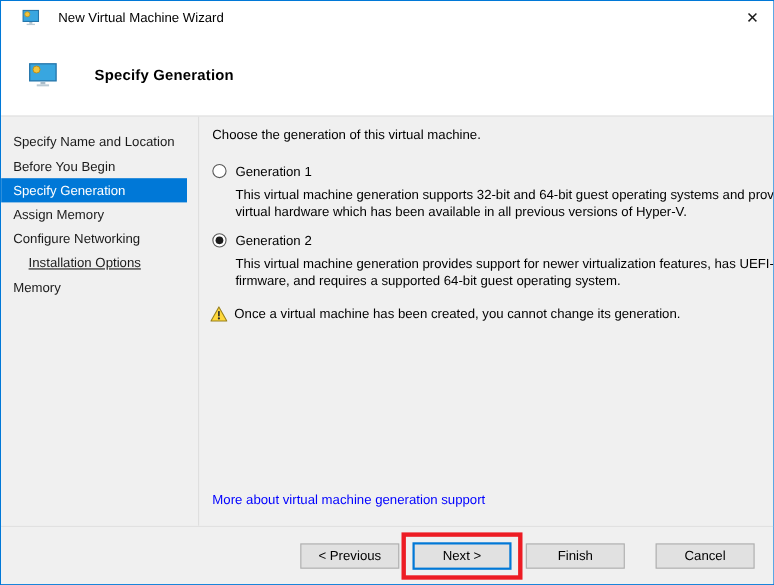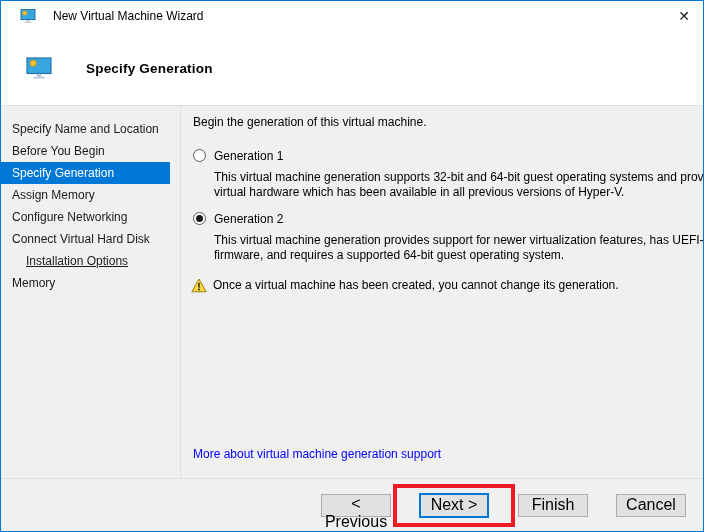--- a/index.html
+++ b/index.html
@@ -43,23 +43,23 @@
   .desc-line { display:block; white-space:nowrap; }
 
   .warning-row { display:flex; align-items:flex-start; margin-top:4px; }
   .warning-icon { width:16px; height:15px; margin:0 6px 0 -2px; flex:0 0 auto; }
   .warning-text { line-height:15px; }
 
   .gen-link { margin-top:auto; align-self:flex-start; color:#0000ff; cursor:pointer; }
 
   
   .footer { height:53px; flex:0 0 auto; background:#f0f0f0; border-top:1px solid #dfdfdf; display:flex; align-items:center; justify-content:flex-end; padding-right:17px; }
-  .btn { width:70px; height:23px; background:#e1e1e1; border:1px solid #adadad; font-family:inherit; font-size:16px; color:#000; padding:0; }
+  .btn { width:90px; height:23px; background:#e1e1e1; border:1px solid #adadad; font-family:inherit; font-size:12px; color:#000; padding:0; }
   .btn-prev { margin-right:2px; }
-  .annotation-box { border:4px solid #ed1c24; padding:5px 22px; margin-right:3px; display:flex; align-items:flex-end; }
+  .annotation-box { border:4px solid #ed1c24; padding:5px 6px; margin-right:3px; display:flex; align-items:flex-end; }
   .btn-next { border:2px solid #0078d7; height:25px; }
   .btn-finish { margin-right:28px; }
 </style>
 </head>
 <body>
 
 <div class="window">
 
   <div class="titlebar">
     <span class="app-icon">
@@ -87,27 +87,26 @@
   </div>
 
   <div class="body">
 
     <nav class="sidebar">
       <div class="nav-item">Specify Name and Location</div>
       <div class="nav-item">Before You Begin</div>
       <div class="nav-item selected">Specify Generation</div>
       <div class="nav-item">Assign Memory</div>
       <div class="nav-item">Configure Networking</div>
-      <div class="nav-item">Connect Virtual Hard Disk</div>
       <div class="nav-item indent">Installation Options</div>
       <div class="nav-item">Memory</div>
     </nav>
 
     <div class="content">
-      <p class="intro">Begin the generation of this virtual machine.</p>
+      <p class="intro">Choose the generation of this virtual machine.</p>
 
       <div class="option-row">
         <span class="radio"></span>
         <span>Generation 1</span>
       </div>
       <div class="option-desc">
         <span class="desc-line">This virtual machine generation supports 32-bit and 64-bit guest operating systems and provides</span>
         <span class="desc-line">virtual hardware which has been available in all previous versions of Hyper-V.</span>
       </div>
 

